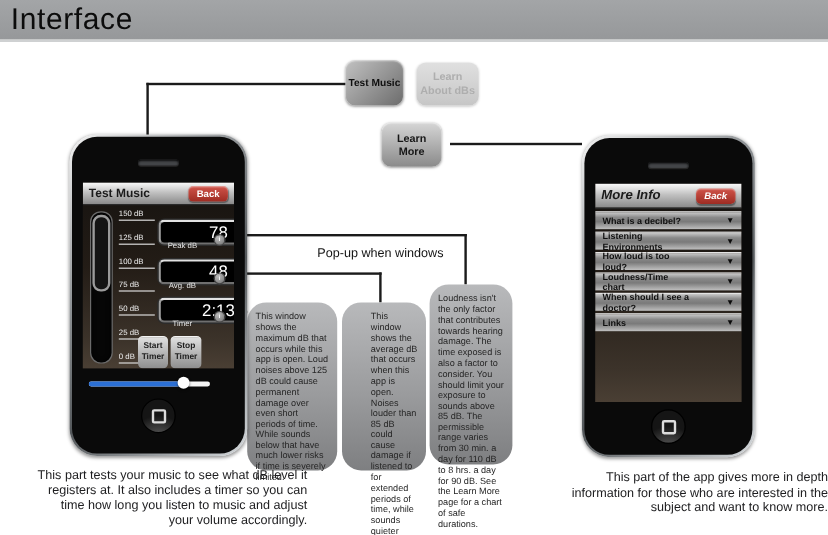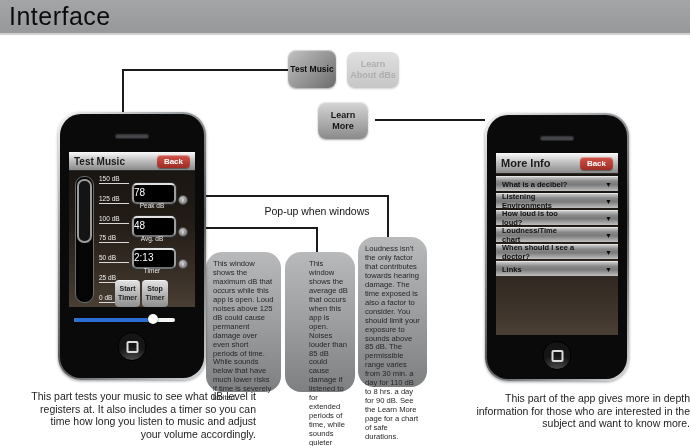--- a/index.html
+++ b/index.html
@@ -59,21 +59,21 @@
   .content1{position:relative;height:137px;}
   .meter{position:absolute;left:6px;top:5px;width:17px;height:125px;border-radius:9px;
          background:#060606;border:1px solid #6b6b6b;box-shadow:inset 0 0 4px #000;}
   .meter-thumb{position:absolute;left:1px;right:1px;top:2px;height:60px;border:2px solid #9b9b9b;
                border-radius:7px;background:#141414;}
   .scale{position:absolute;left:30px;top:4px;width:32px;height:128px;display:flex;flex-direction:column;
          justify-content:space-between;}
   .scale-label{font-size:6.5px;color:#efefef;border-bottom:1px solid #d9d9d9;padding-bottom:1px;width:30px;}
   .readout-box{position:absolute;left:63px;width:40px;height:17px;background:#000;border:2px solid #9d9d9d;
                border-top-color:#e2e2e2;border-bottom-color:#6f6f6f;border-radius:5px;color:#fff;
-               font-size:10px;line-height:16px;box-shadow:0 0 0 1px #2c2c2c;}
+               font-size:14px;text-align:center;line-height:16px;box-shadow:0 0 0 1px #2c2c2c;padding-left:28px;}
   .readout-label{position:absolute;left:55px;width:56px;text-align:center;font-size:6.5px;color:#e8e8e8;}
   .info-icon{position:absolute;left:109px;width:8px;height:8px;border-radius:50%;
              background:radial-gradient(circle at 35% 30%,#bdbdbd,#6c6c6c);border:1px solid #474747;
              color:#fff;font-size:5px;line-height:8px;text-align:center;font-weight:bold;}
   .timer-btn{position:absolute;top:109px;height:26px;border-radius:4px;text-align:center;font-size:7px;
              font-weight:bold;color:#1e1e1e;white-space:pre-line;line-height:1.25;display:flex;
              align-items:center;justify-content:center;
              background:linear-gradient(180deg,#e0e0e0,#8e8e8e);border-top:1px solid #f4f4f4;}
   .slider-track{position:absolute;left:14px;top:204px;width:101px;height:4px;border-radius:2px;background:#f4f4f4;}
   .slider-fill{position:absolute;left:0;top:0;height:4px;width:79px;border-radius:2px;background:#2b6fd4;}
@@ -175,21 +175,21 @@
         <div class="home-square"></div>
       </div>
     </div>
   </div>
 
   <div class="phone" style="left:485px;top:113px;width:140px;height:264px;">
     <div class="phone-body">
       <div class="speaker" style="top:20px;"></div>
 
       <div class="screen" style="left:9px;top:38px;width:122px;height:182px;">
-        <div class="navbar" style="height:20px;">
+        <div class="navbar" style="height:20px;font-style:italic;">
           <span class="nav-title" style="font-size:11px;">More Info</span>
           <span class="back-btn">Back</span>
         </div>
 
         <div class="mi-rows">
           <div class="mi-row">
             <span class="mi-row-label">What is a decibel?</span>
             <span class="mi-expander">▼</span>
           </div>
           <div class="mi-row">

